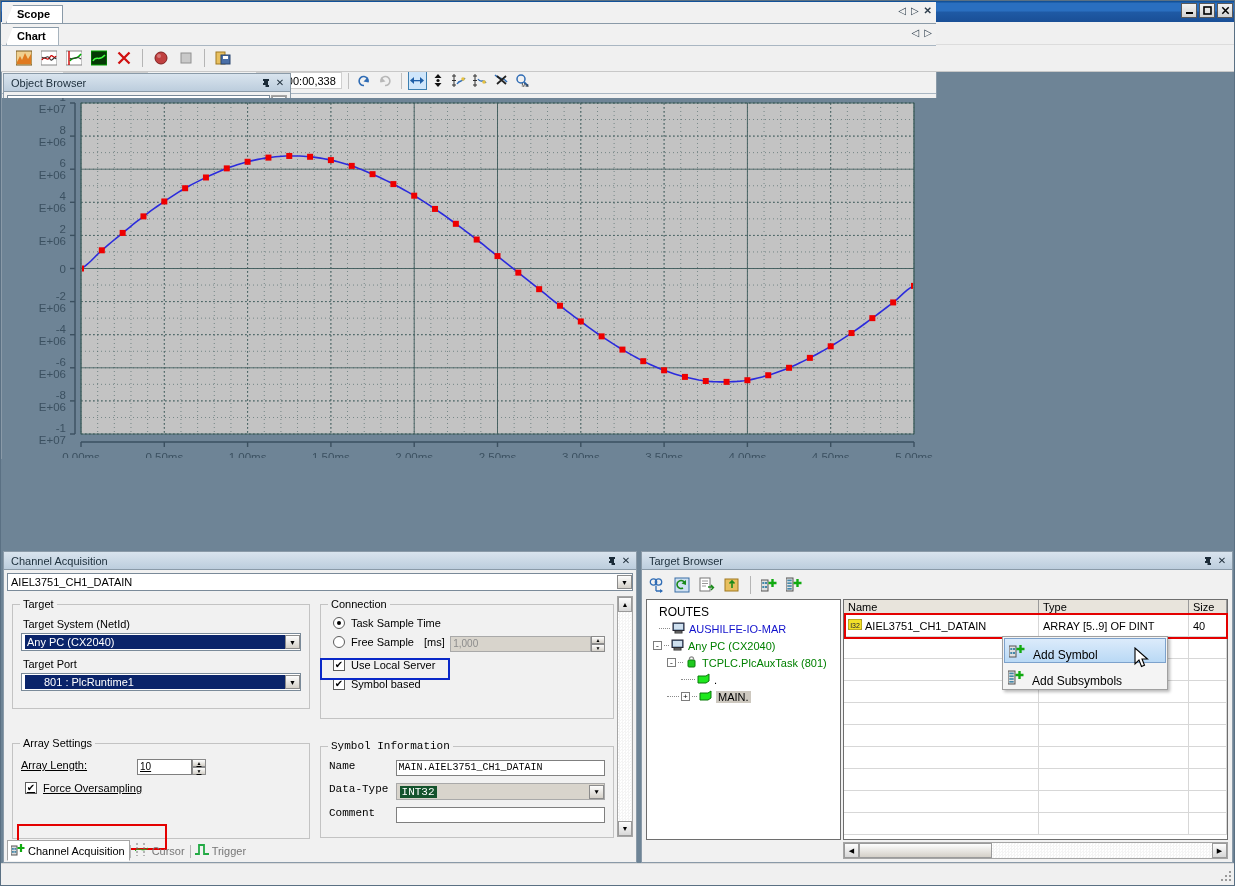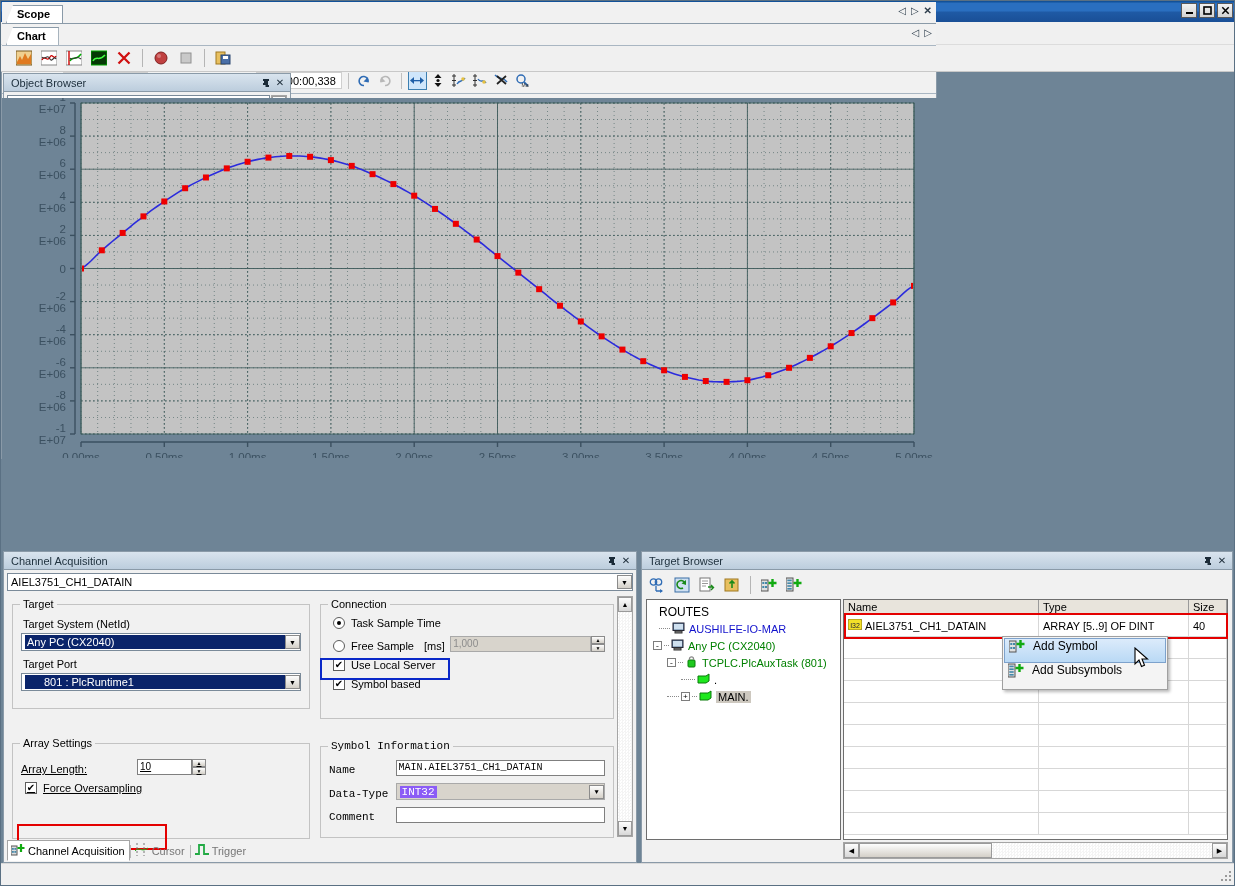--- a/index.html
+++ b/index.html
@@ -111,21 +111,21 @@
     display:flex; align-items:center; height:16px;
     background:#fff; border:1px solid #7a8a99; font-size:11px; padding-left:3px;
   }
   .combo .cval { flex:1; overflow:hidden; white-space:nowrap; }
   .combo .carrow { width:15px; height:14px; flex:none;
     background: linear-gradient(to bottom,#fdfdfd,#d4d0c8); border:1px solid #8b8b8b;
     display:flex; align-items:center; justify-content:center; font-size:7px; }
   .gbox { border:1px solid #c3c3c3; position:relative; margin-top:8px; padding:12px 8px 8px 8px; }
   .gbox > .glabel { position:absolute; top:-7px; left:7px; background:#f1f1f1; padding:0 3px;
                     font-size:11px; color:#000; }
-  .row { display:flex; align-items:flex-end; margin-bottom:7px; font-size:11px; }
+  .row { display:flex; align-items:flex-start; margin-bottom:7px; font-size:11px; }
   .cbx { width:12px; height:12px; background:#fff; border:1px solid #5c5c5c;
          display:flex; align-items:center; justify-content:center;
          font-size:10px; line-height:10px; color:#000; margin-right:6px; flex:none; }
   .rdo { width:12px; height:12px; border-radius:50%; background:#fff; border:1px solid #5c5c5c;
          position:relative; margin-right:6px; flex:none; }
   .rdo.on::after { content:""; position:absolute; left:3px; top:3px; width:4px; height:4px;
                    border-radius:50%; background:#000; }
   .tbox { background:#fff; border:1px solid #7f7f7f; height:16px; font-size:10px;
           padding:1px 2px; overflow:hidden; white-space:nowrap; }
   .swatch { width:28px; height:22px; border:1px solid #2c2c2c; }
@@ -171,21 +171,21 @@
   #targetbrowser { left: 640px; top: 550px; width: 592px; height: 312px; }
   .tbl-hdr { display:flex; height:15px; background:#e8e4dc; border-bottom:1px solid #9a9a9a;}
   .tbl-hdr div { border-right:1px solid #9a9a9a; padding:1px 4px; font-size:11px;
                  overflow:hidden; white-space:nowrap; }
   .tbl-row { display:flex; height:22px; border-bottom:1px solid #d7d7d7; }
   .tbl-row div { border-right:1px solid #d7d7d7; padding:3px 4px; font-size:11px;
                  overflow:hidden; white-space:nowrap; display:flex; align-items:center; gap:3px;}
 
   .ctxmenu { position:absolute; background:#f4f4f4; border:1px solid #a0a0a0;
              box-shadow:2px 2px 3px rgba(0,0,0,.28); padding:1px; }
-  .ctxitem { display:flex; align-items:flex-start; height:25px; padding:0 22px 0 4px; font-size:12px;
+  .ctxitem { display:flex; align-items:flex-end; height:25px; padding:0 22px 0 4px; font-size:12px;
              gap:8px; white-space:nowrap; }
   .ctxitem.hl { background:linear-gradient(to bottom,#dcebfb,#b9d9f5); border:1px solid #7da2cc; }
 
   .statusbar { position:absolute; left:0; bottom:0; width:1235px; height:22px;
                background:#f0f0f0; border-top:1px solid #d9d9d9; }
   .grip { position:absolute; right:3px; bottom:2px; width:12px; height:12px; }
   .grip i { position:absolute; width:2px; height:2px; background:#9a9a9a; }
 
   .hl-red { position:absolute; border:2px solid #e40000; pointer-events:none; }
   .hl-blue { position:absolute; border:2px solid #0a28c8; pointer-events:none; }
@@ -911,21 +911,21 @@
 
       <div class="gbox" style="margin-top:27px; height:92px;font-family:Liberation Mono, monospace;">
         <div class="glabel">Symbol Information</div>
         <div class="row" style="margin-top:1px">
           <span style="width:68px">Name</span>
           <span class="tbox" style="width:214px">MAIN.AIEL3751_CH1_DATAIN</span>
         </div>
         <div class="row">
           <span style="width:68px">Data-Type</span>
           <span class="combo" style="width:214px;height:17px;background:#d8d4cc;border-color:#a9a9a9">
-            <span class="cval" style="flex:none;background:#8b5cf6;color:#fff;padding:0 2px">INT32</span>
+            <span class="cval" style="flex:none;background:#14532d;color:#fff;padding:0 2px">INT32</span>
             <span style="flex:1"></span>
             <span class="carrow">▼</span>
           </span>
         </div>
         <div class="row" style="margin-bottom:2px">
           <span style="width:68px">Comment</span>
           <span class="tbox" style="width:214px"></span>
         </div>
       </div>
     </div>

